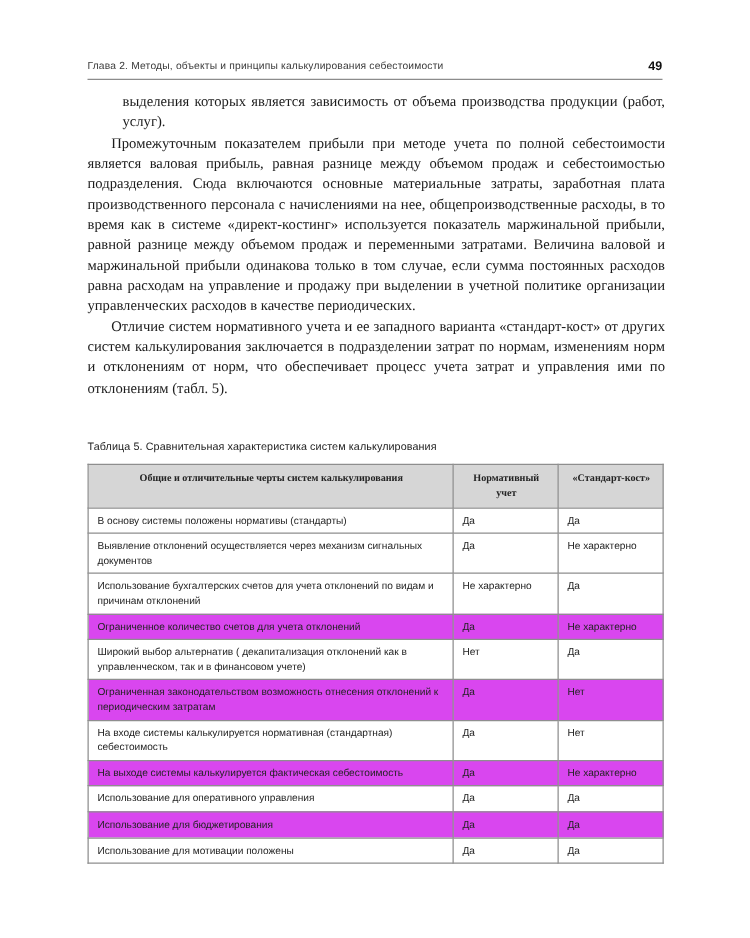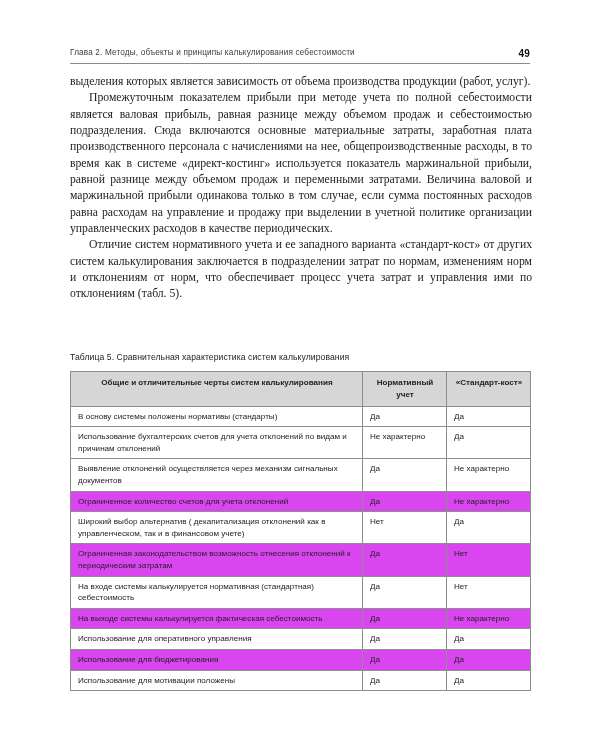--- a/index.html
+++ b/index.html
@@ -64,20 +64,21 @@
     text-align: justify;
     text-justify: inter-word;
     color: #1c1c1c;
   }
   .body-text p {
     margin: 0;
     text-indent: 19px;
   }
   .body-text p.no-indent {
     text-indent: 0;
+    margin-left: 28px;
   }
 
   
   .table-caption {
     position: absolute;
     left: 70px;
     right: 68px;
     top: 352px;
     font-family: "Liberation Sans", sans-serif;
     font-size: 8.6px;
@@ -111,20 +112,21 @@
     vertical-align: top;
     line-height: 11.6px;
   }
   .calc-table thead th {
     background: #d6d6d6;
     text-align: center;
     font-weight: bold;
     padding-top: 5px;
     padding-bottom: 5px;
     line-height: 11.8px;
+    font-family: Liberation Serif, serif;
   }
   .calc-table tbody tr.shaded td {
     background: #d946ef;
   }
   .calc-table tbody td.val {
     text-align: left;
     white-space: nowrap;
   }
   .calc-table tbody td.feature {
     text-align: left;
@@ -165,28 +167,28 @@
         <th>«Стандарт-кост»</th>
       </tr>
     </thead>
     <tbody>
         <tr>
           <td class="feature">В основу системы положены нормативы (стандарты)</td>
           <td class="val">Да</td>
           <td class="val">Да</td>
         </tr>
         <tr>
+          <td class="feature">Выявление отклонений осуществляется через механизм сигнальных документов</td>
+          <td class="val">Да</td>
+          <td class="val">Не характерно</td>
+        </tr>
+        <tr>
           <td class="feature">Использование бухгалтерских счетов для учета отклонений по видам и причинам отклонений</td>
           <td class="val">Не характерно</td>
           <td class="val">Да</td>
-        </tr>
-        <tr>
-          <td class="feature">Выявление отклонений осуществляется через механизм сигнальных документов</td>
-          <td class="val">Да</td>
-          <td class="val">Не характерно</td>
         </tr>
         <tr class="shaded">
           <td class="feature">Ограниченное количество счетов для учета отклонений</td>
           <td class="val">Да</td>
           <td class="val">Не характерно</td>
         </tr>
         <tr>
           <td class="feature">Широкий выбор альтернатив ( декапитализация отклонений как в управленческом, так и в финансовом учете)</td>
           <td class="val">Нет</td>
           <td class="val">Да</td>

